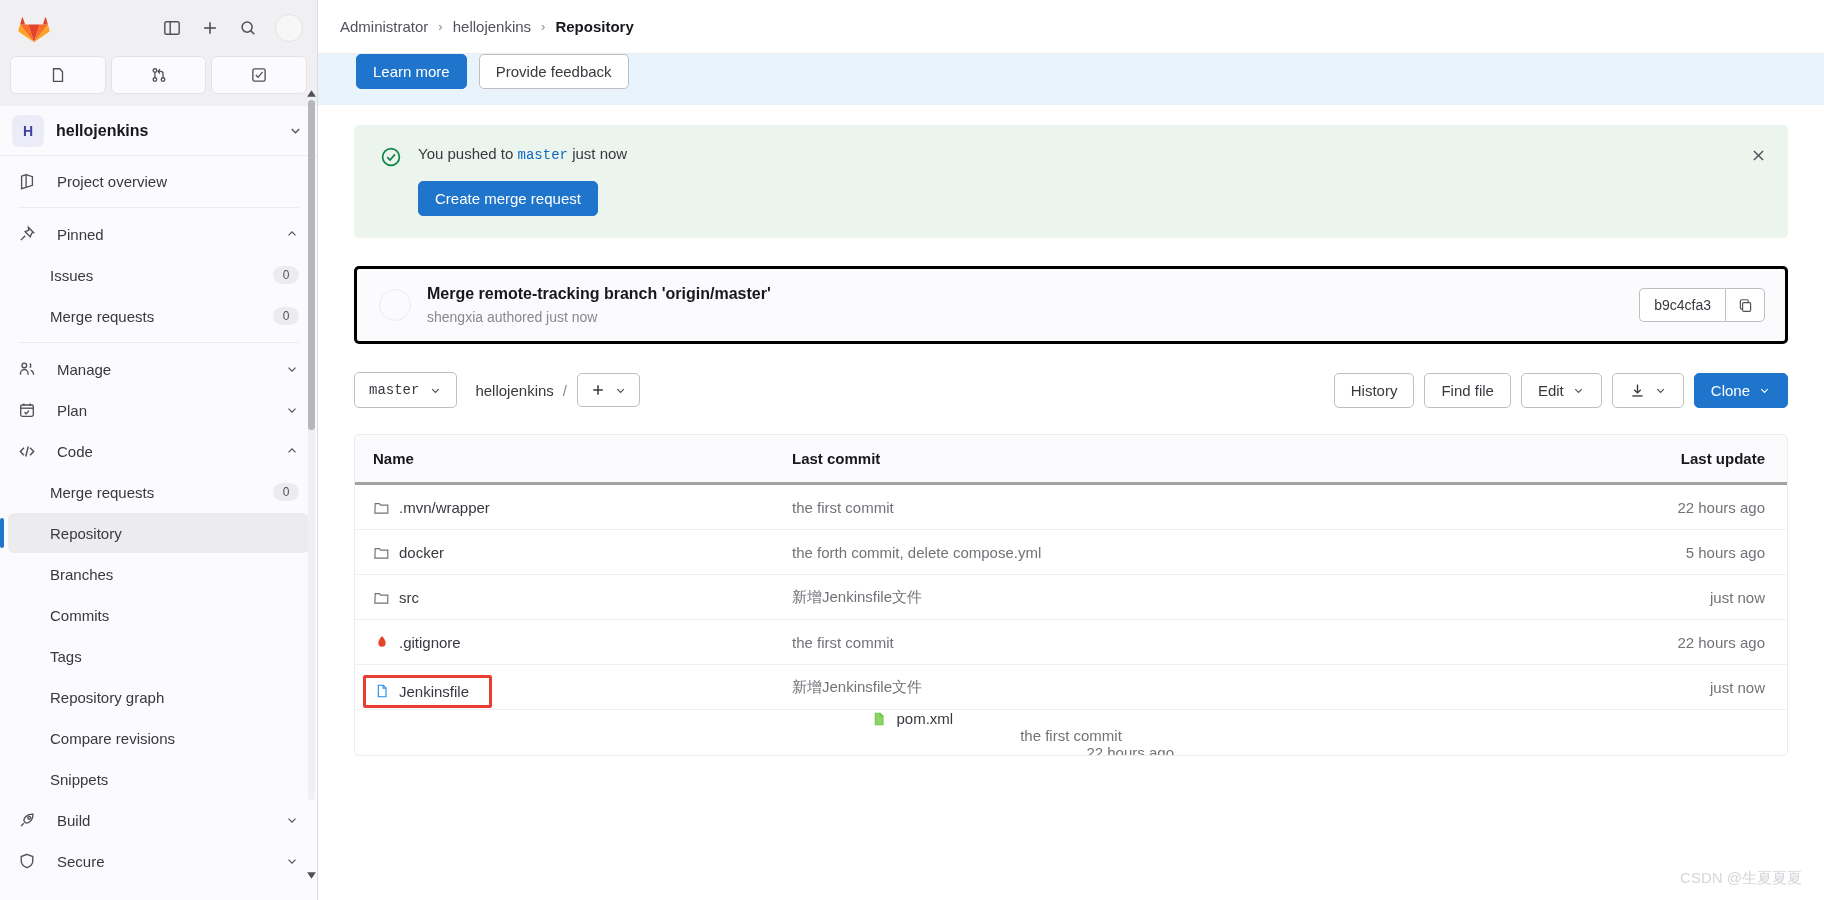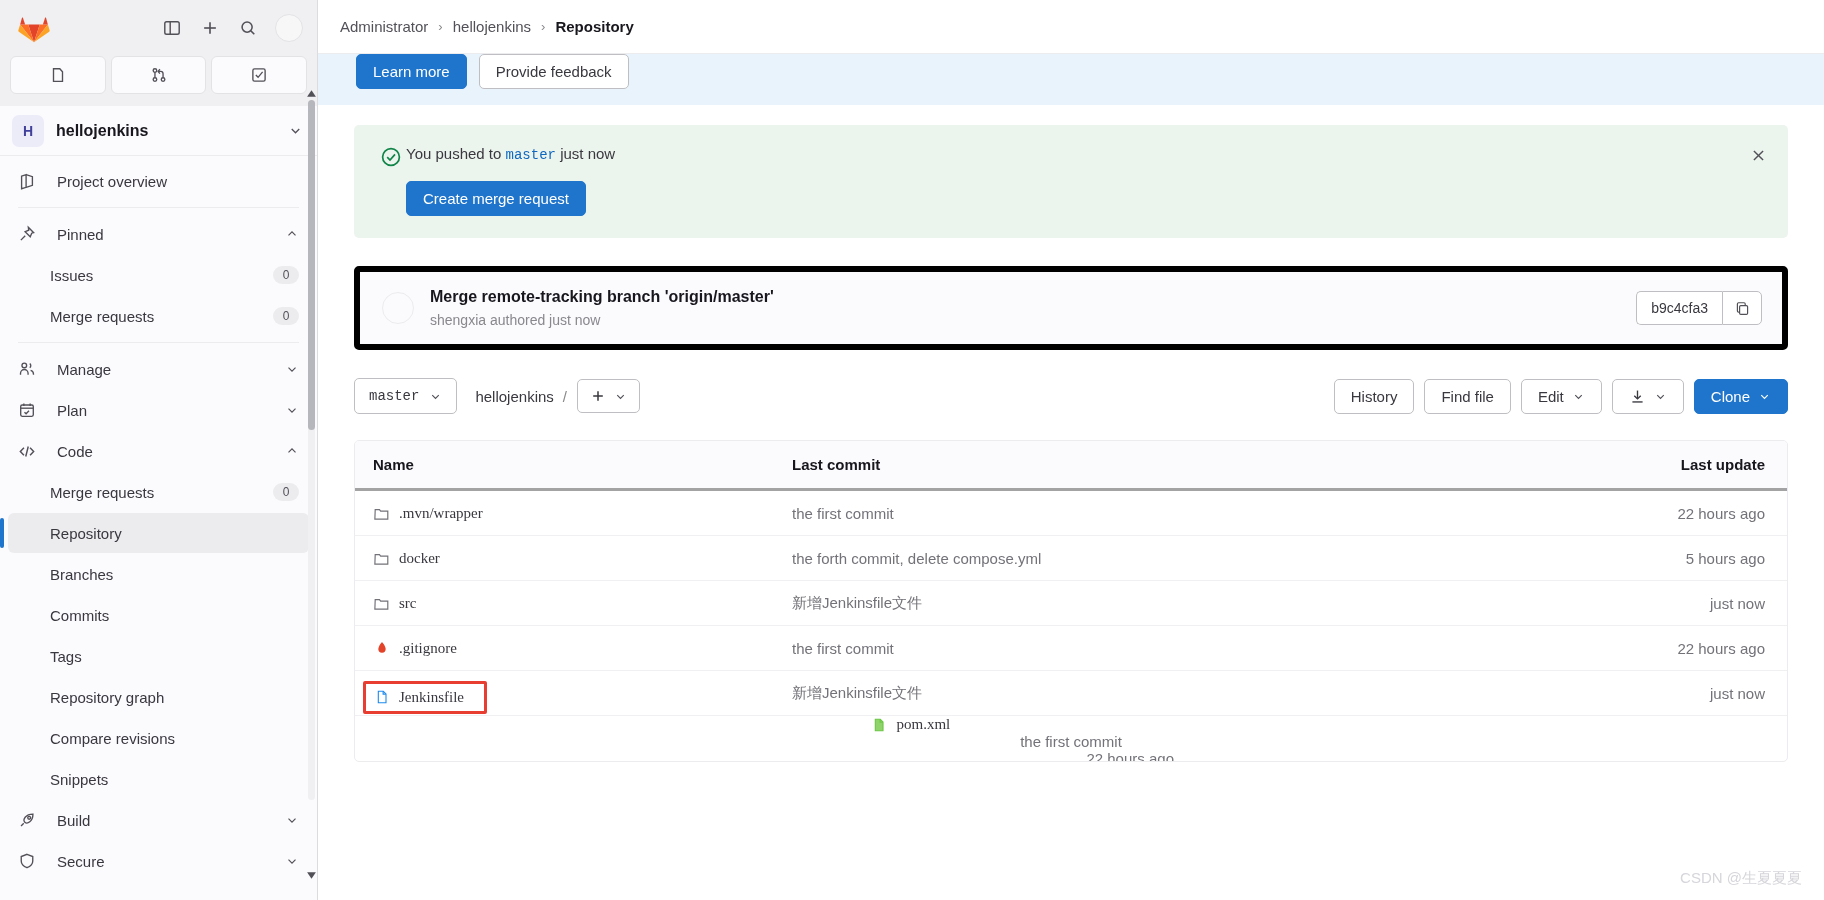--- a/index.html
+++ b/index.html
@@ -118,38 +118,38 @@
     border: 1px solid #bfbfc3; background: #fff; color: #3a383f;
     padding: 8px 16px; white-space: nowrap;
     display: inline-flex; align-items: center; gap: 8px;
   }
   .btn-primary { background: #1f75cb; border-color: #1f75cb; color: #fff; font-weight: 400; }
 
   .alert-push {
     margin: 20px 36px 0 36px;
     background: #ecf4ee; border-radius: 5px;
     padding: 20px 22px 22px 26px;
-    display: flex; align-items: flex-start; gap: 4px; position: relative;
+    display: flex; align-items: flex-start; gap: 16px; position: relative;
   }
   .alert-check { width: 22px; height: 22px; color: #108548; flex: none; margin-top: 1px; }
   .alert-body { flex: 1; }
   .alert-text { font-size: 15px; color: #3a383f; }
   .alert-text .mono-branch {
     font-family: "Liberation Mono", monospace; color: #1068bf; font-size: 14px;
   }
   .alert-cta { margin-top: 18px; }
   .alert-close {
     position: absolute; right: 18px; top: 18px;
     width: 24px; height: 24px; color: #535158; cursor: pointer;
     display: flex; align-items: center; justify-content: center;
   }
 
   .commit-card {
     margin: 28px 36px 0 36px;
-    border: 6px solid #000000; border-radius: 5px;
+    border: 3px solid #000000; border-radius: 5px;
     background: #fbfafd;
     padding: 16px 20px 16px 22px;
     display: flex; align-items: center; gap: 16px;
   }
   .commit-avatar {
     width: 32px; height: 32px; border-radius: 50%;
     border: 1px solid #ececef; background: #fbfafd; flex: none;
   }
   .commit-main { flex: 1; min-width: 0; }
   .commit-title { font-size: 16px; font-weight: 700; color: #18171d; cursor: pointer; }
@@ -202,21 +202,21 @@
   .ft-row {
     display: flex; align-items: center; height: 45px;
     border-bottom: 1px solid #f0f0f3; font-size: 15px;
   }
   .ft-row:last-child { border-bottom: none; flex-direction: column; }
   .col-name { width: 437px; padding-left: 18px; display: flex; align-items: center; gap: 9px; flex: none; }
   .col-commit { flex: 1; padding-left: 0px; color: #737278; }
   .col-update { width: 250px; padding-right: 22px; text-align: right; color: #737278; flex: none; }
   .ft-head .col-commit, .ft-head .col-update { color: #18171d; }
   .f-ico { width: 17px; height: 17px; flex: none; display: flex; align-items: center; justify-content: center; }
-  .f-name { color: #3a383f; cursor: pointer; font-family: Liberation Serif, serif; }
+  .f-name { color: #3a383f; cursor: pointer; }
   .highlight-box {
     display: inline-flex; gap: 9px;
     border: 3px solid #e83e32; border-radius: 2px;
     padding: 5px 20px 5px 7px; margin-left: -10px; margin-top: 8px;
   }
 
   .watermark {
     position: absolute; right: 22px; bottom: 12px;
     font-size: 15px; color: #d6d6db;
     user-select: none;

